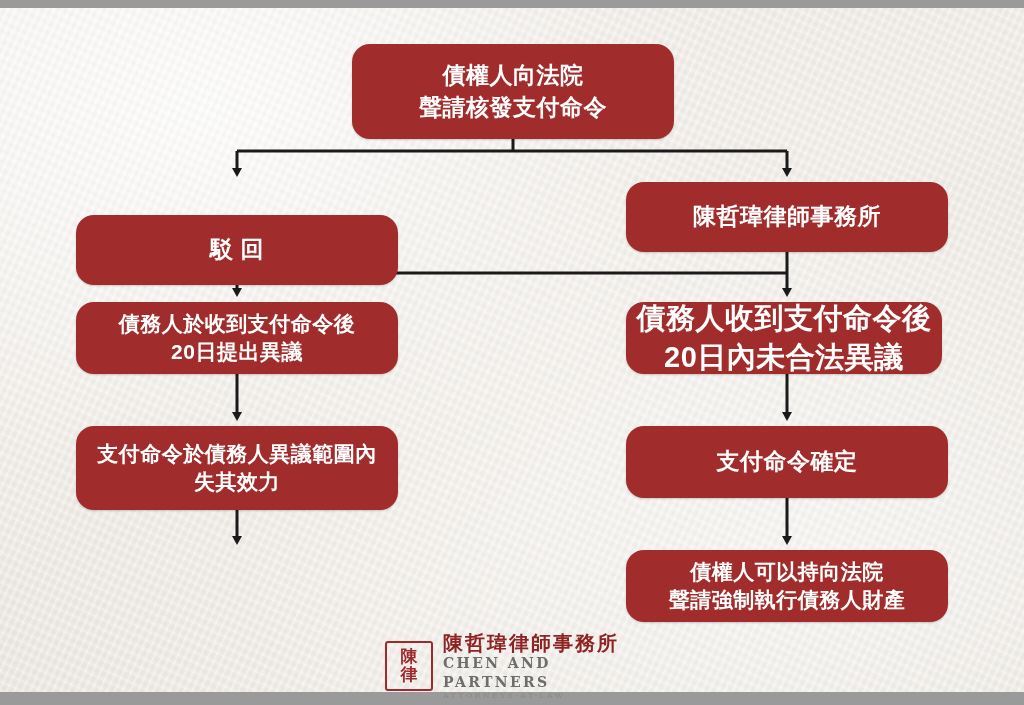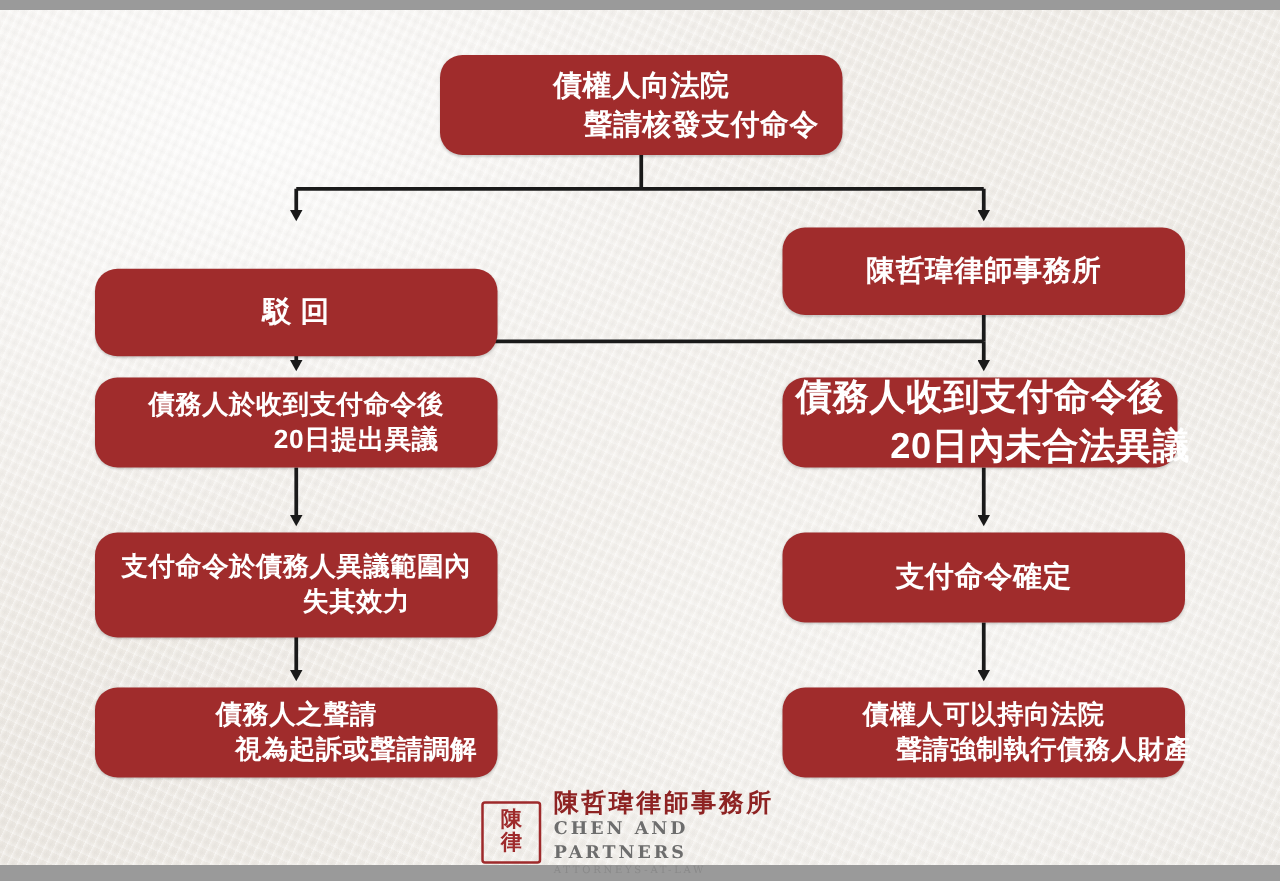--- a/index.html
+++ b/index.html
@@ -50,28 +50,27 @@
     line-height: 1.35;
     box-shadow: 0 1px 2px rgba(0,0,0,0.18);
     letter-spacing: 0.5px;
   }
   .node span {
     display: block;
     width: 100%;
   }
   .node .l2 {
     display: block;
-    padding-left: 48px;
   }
   
   #node-top {
     left: 352px;
     top: 36px;
     width: 322px;
-    height: 80px;
+    height: 95px;
     font-size: 23px;
   }
   
   #node-reject {
     left: 76px;
     top: 174px;
     width: 322px;
     height: 70px;
     font-size: 23px;
     margin-top: 33px;
@@ -259,26 +258,20 @@
         <span class="l2">失其效力</span>
       </span>
     </div>
 
     <div class="node" id="node-final">
       <span>
         <span class="l1">支付命令確定</span>
       </span>
     </div>
 
-    <div class="node" id="node-lawsuit">
-      <span>
-        <span class="l1">債務人之聲請</span>
-        <span class="l2">視為起訴或聲請調解</span>
-      </span>
-    </div>
 
     <div class="node" id="node-execution">
       <span>
         <span class="l1">債權人可以持向法院</span>
         <span class="l2">聲請強制執行債務人財產</span>
       </span>
     </div>
 
   </div>
 

